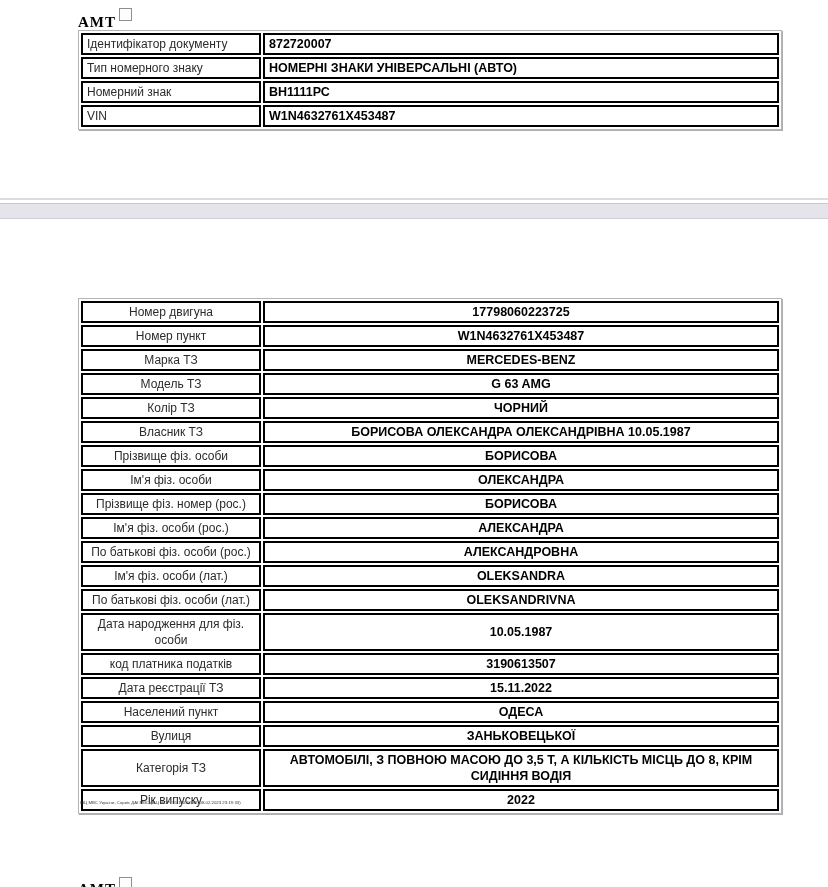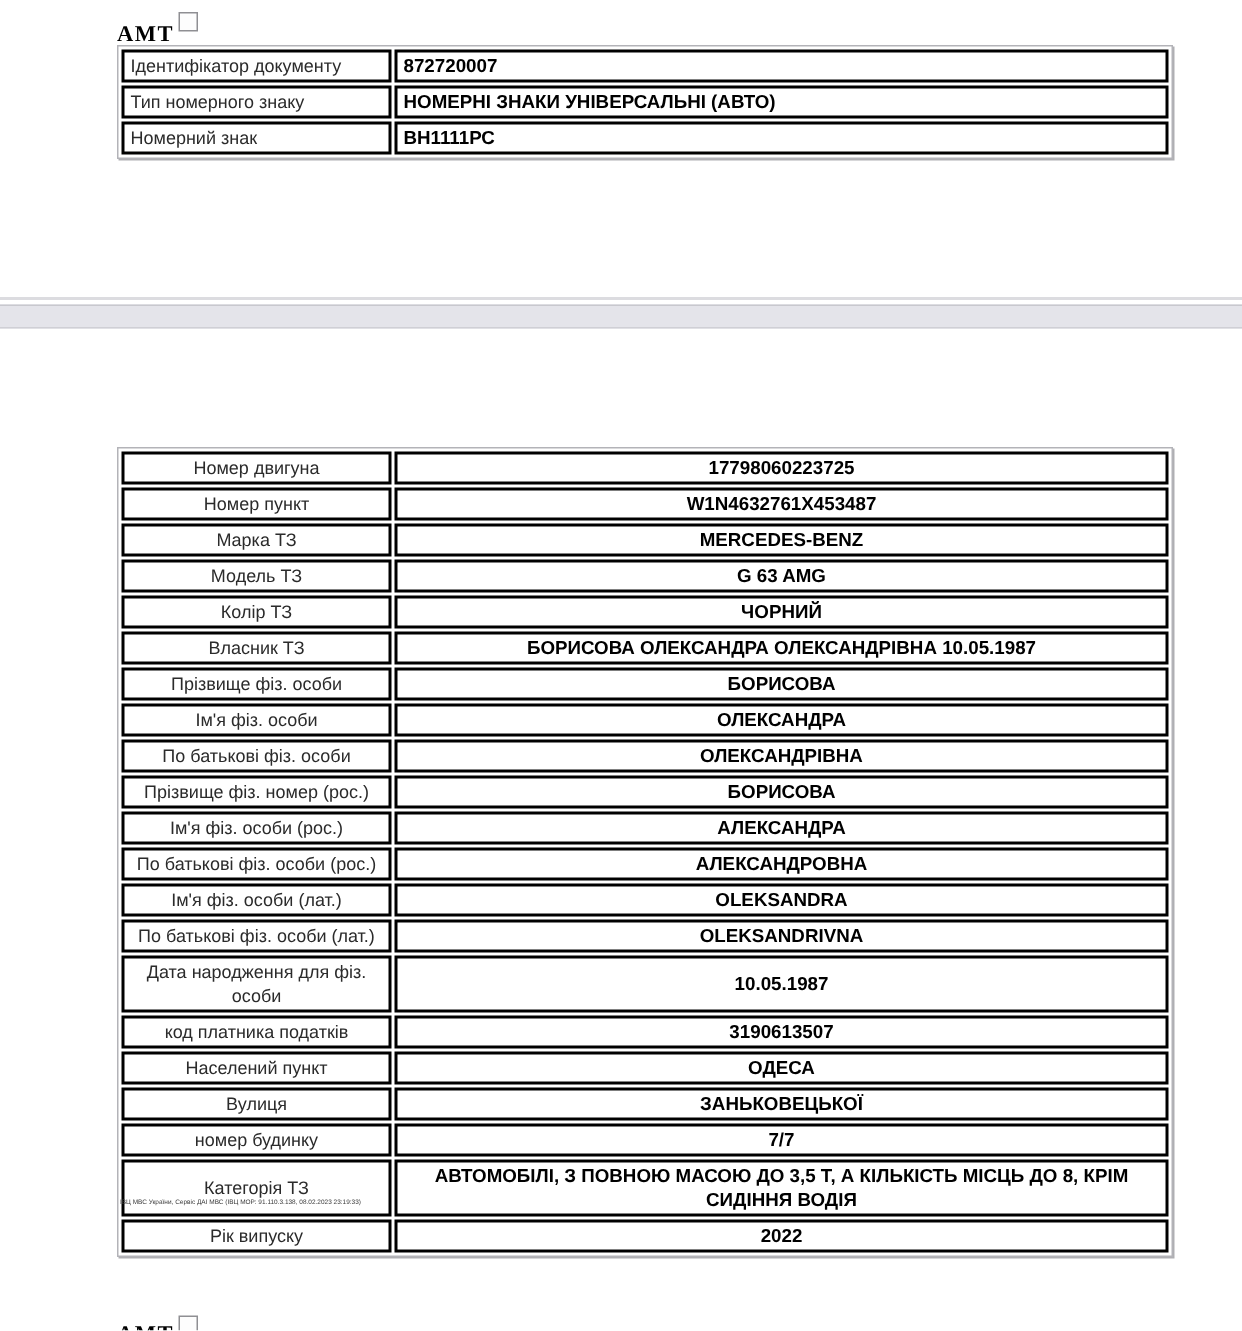--- a/index.html
+++ b/index.html
@@ -76,20 +76,24 @@
           <td class="val">872720007</td>
         </tr>
         <tr>
           <td class="lbl">Тип номерного знаку</td>
           <td class="val">НОМЕРНІ ЗНАКИ УНІВЕРСАЛЬНІ (АВТО)</td>
         </tr>
         <tr>
           <td class="lbl">Номерний знак</td>
           <td class="val">ВН1111РС</td>
         </tr>
+        <tr>
+          <td class="lbl">VIN</td>
+          <td class="val">W1N4632761X453487</td>
+        </tr>
       </tbody>
   </table>
 
   <div class="page-break-line"></div>
   <div class="page-break-band"></div>
 
   <table class="doc table-vehicle">
     <tbody>
         <tr>
           <td class="lbl">Номер двигуна</td>
@@ -117,24 +121,20 @@
         </tr>
         <tr>
           <td class="lbl">Прізвище фіз. особи</td>
           <td class="val">БОРИСОВА</td>
         </tr>
         <tr>
           <td class="lbl">Ім'я фіз. особи</td>
           <td class="val">ОЛЕКСАНДРА</td>
         </tr>
         <tr>
-          <td class="lbl">По батькові фіз. особи</td>
-          <td class="val">ОЛЕКСАНДРІВНА</td>
-        </tr>
-        <tr>
           <td class="lbl">Прізвище фіз. номер (рос.)</td>
           <td class="val">БОРИСОВА</td>
         </tr>
         <tr>
           <td class="lbl">Ім'я фіз. особи (рос.)</td>
           <td class="val">АЛЕКСАНДРА</td>
         </tr>
         <tr>
           <td class="lbl">По батькові фіз. особи (рос.)</td>
           <td class="val">АЛЕКСАНДРОВНА</td>
@@ -149,30 +149,30 @@
         </tr>
         <tr>
           <td class="lbl">Дата народження для фіз. особи</td>
           <td class="val">10.05.1987</td>
         </tr>
         <tr>
           <td class="lbl">код платника податків</td>
           <td class="val">3190613507</td>
         </tr>
         <tr>
+          <td class="lbl">Дата реєстрації ТЗ</td>
+          <td class="val">15.11.2022</td>
+        </tr>
+        <tr>
           <td class="lbl">Населений пункт</td>
           <td class="val">ОДЕСА</td>
         </tr>
         <tr>
           <td class="lbl">Вулиця</td>
           <td class="val">ЗАНЬКОВЕЦЬКОЇ</td>
-        </tr>
-        <tr>
-          <td class="lbl">номер будинку</td>
-          <td class="val">7/7</td>
         </tr>
         <tr>
           <td class="lbl">Категорія ТЗ</td>
           <td class="val">АВТОМОБІЛІ, З ПОВНОЮ МАСОЮ ДО 3,5 Т, А КІЛЬКІСТЬ МІСЦЬ ДО 8, КРІМ СИДІННЯ ВОДІЯ</td>
         </tr>
         <tr>
           <td class="lbl">Рік випуску</td>
           <td class="val">2022</td>
         </tr>
       </tbody>

